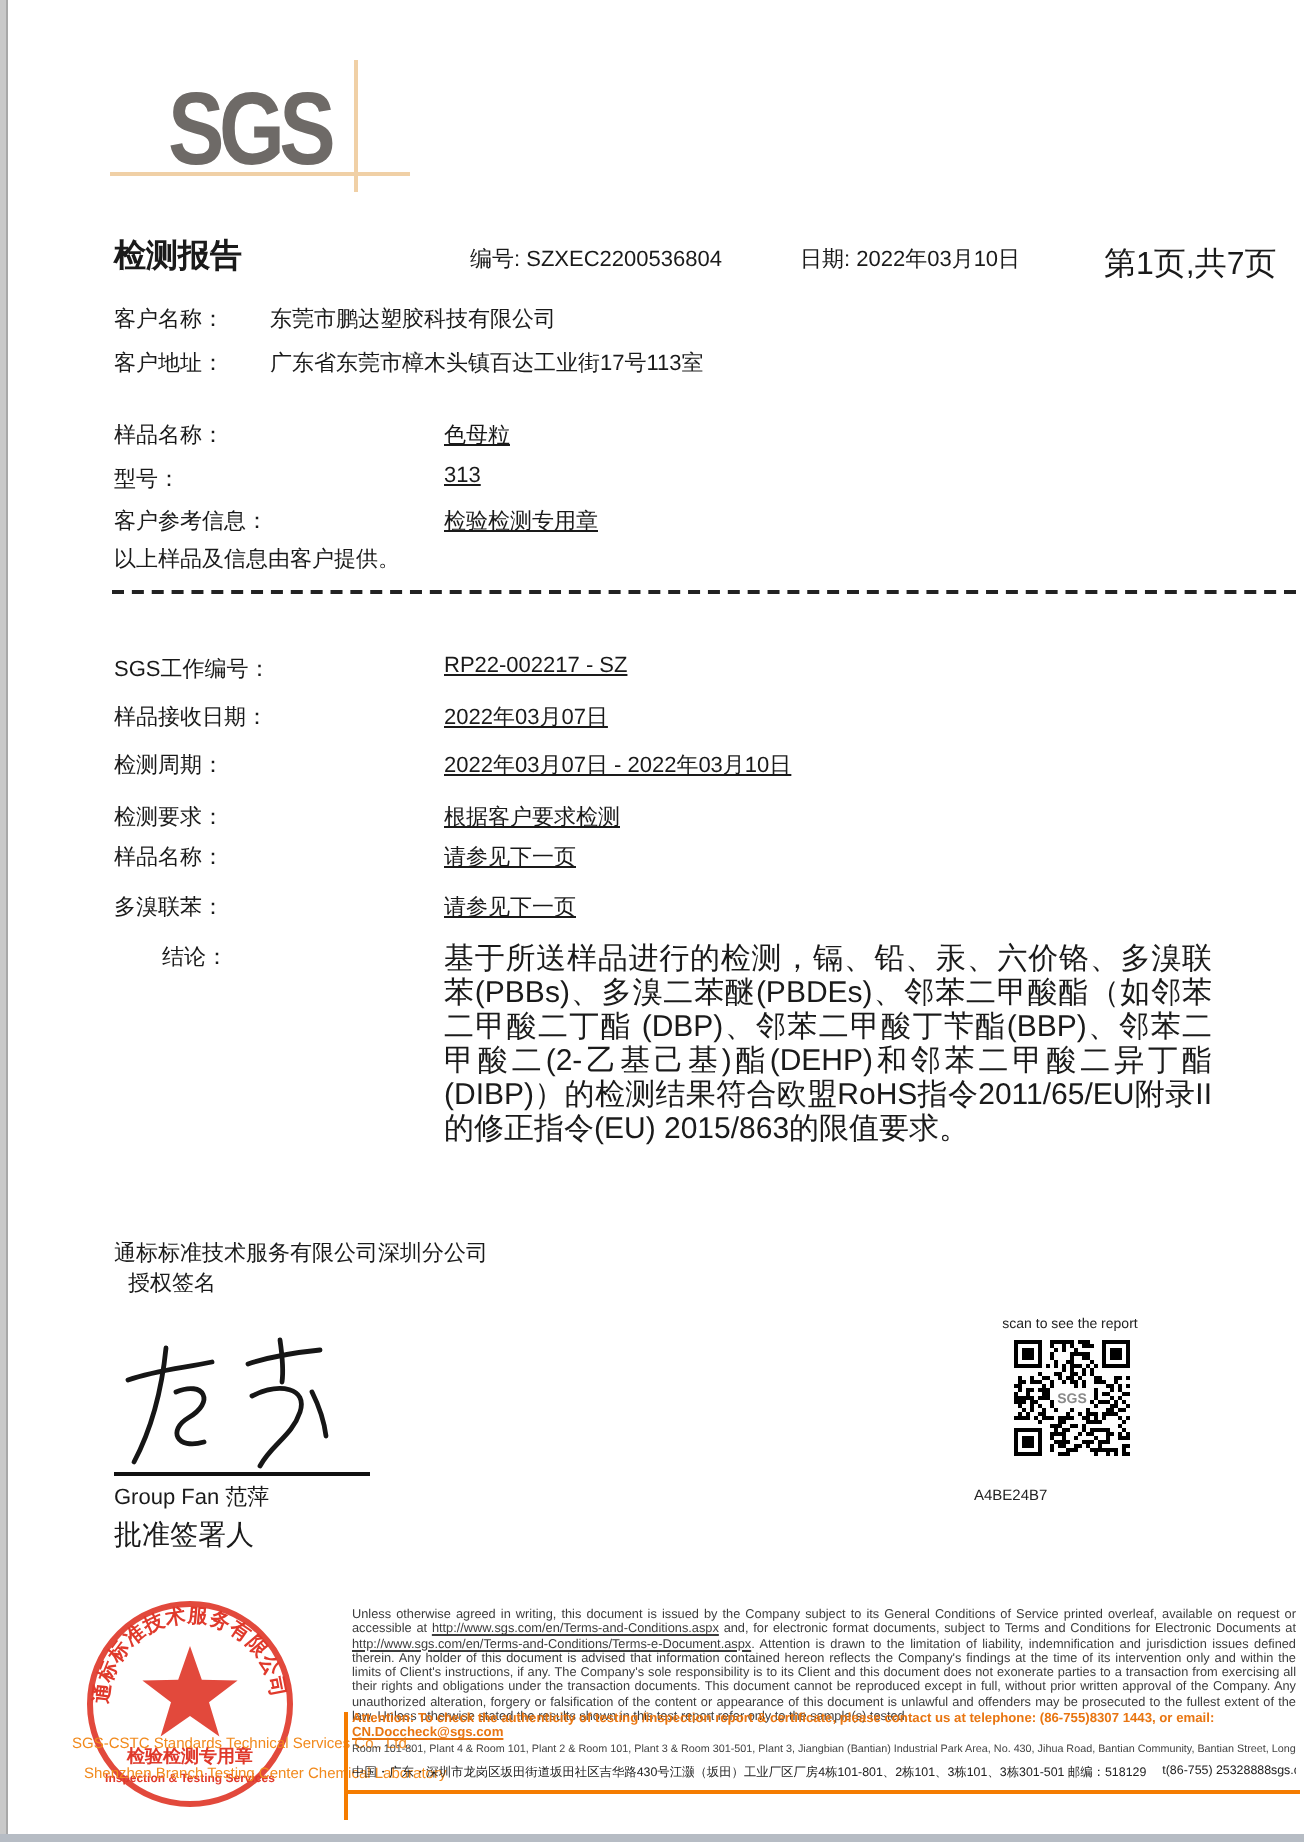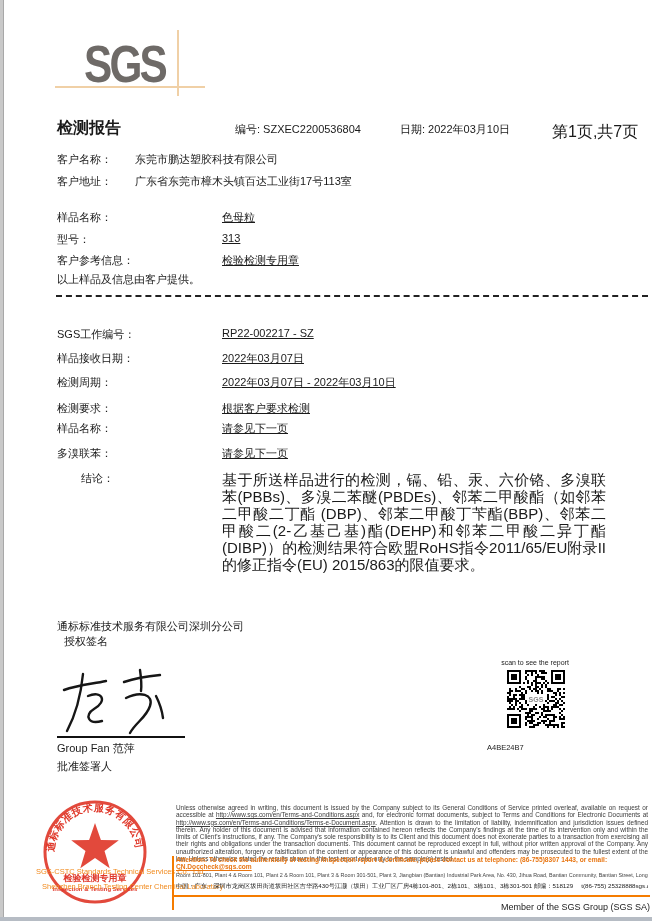--- a/index.html
+++ b/index.html
@@ -31,21 +31,21 @@
 
   .conc-label { left:57px; top:471px; font-size:11px;margin-left:24px; }
   .conc-text  { left:222px; top:471px; width:384px; font-size:15px; line-height:17px;
                 text-align:justify; }
 
   .sig-company { left:57px; top:619px; font-size:11px; }
   .sig-auth    { left:52px; top:634px; font-size:11px;margin-left:12px; }
   .sig-draw    { left:58px; top:668px; }
   .sig-line    { left:57px; top:736px; width:128px; height:2px; background:#111; }
   .sig-name    { left:57px; top:741px; font-size:11px; }
-  .sig-role    { left:57px; top:759px; font-size:11px; }
+  .sig-role    { left:57px; top:759px; font-size:14px; }
 
   .qr-scan { left:487px; top:659px; width:96px; text-align:center; font-size:7px; color:#222; }
   .qr-box  { left:507px; top:670px; width:58px; height:58px; }
   .qr-code-text { left:487px; top:743px; width:96px; font-size:7.5px; color:#222; }
 
   .stamp { left:42px; top:799px; width:106px; height:106px; }
   .co-orange1 { left:36px; top:867px; font-size:7.5px; color:#f18a1d; white-space:nowrap; }
   .co-orange2 { left:42px; top:882px; font-size:7.5px; color:#f18a1d; white-space:nowrap;text-align:right; }
 
   .fineprint { left:176px; top:804px; width:472px; font-size:6.4px; line-height:7.3px;
@@ -548,15 +548,14 @@
 
   </div>
   <div class="abs addr-cn">
     <span>中国・广东・深圳市龙岗区坂田街道坂田社区吉华路430号江灏（坂田）工业厂区厂房4栋101-801、2栋101、3栋101、3栋301-501 邮编：518129</span>
     <span class="tel">t(86-755) 25328888</span>
     <span>sgs.china@sgs.com</span>
   </div>
 
   <div class="abs foot-vline"></div>
   <div class="abs foot-hline"></div>
-  <div class="abs member">Member of the SGS Group (SGS SA)</div>
 
 </div>
 
 </body></html>

